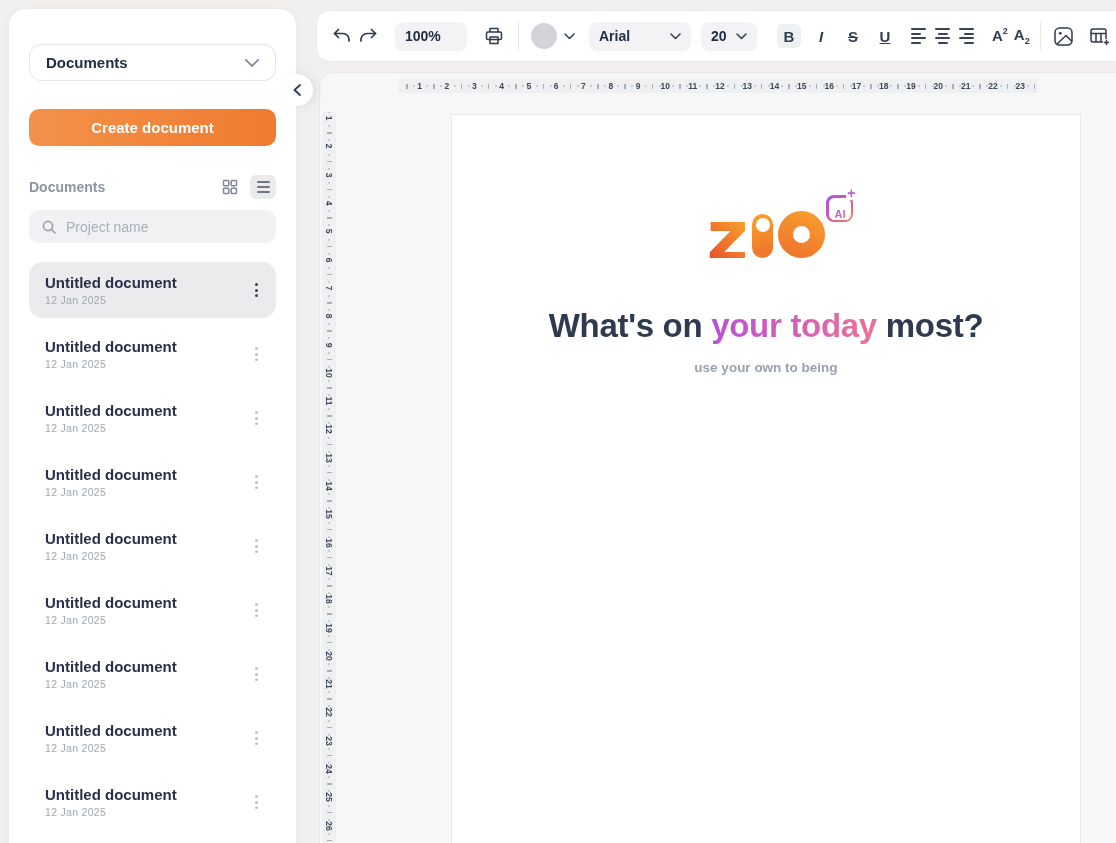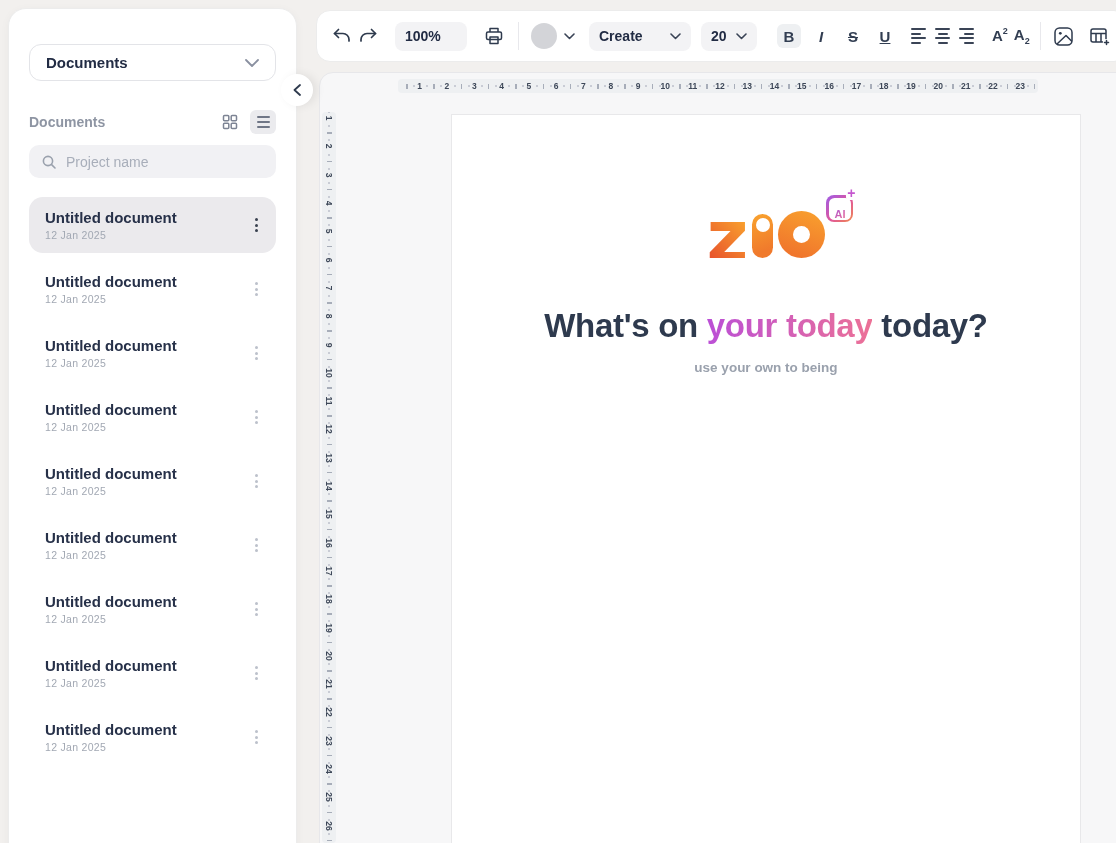--- a/index.html
+++ b/index.html
@@ -198,20 +198,21 @@
 </head>
 <body>
 
 <div class="sidebar">
   <div class="ws-pill">
     <span class="lbl">Documents</span>
     <svg width="14" height="8" viewBox="0 0 14 8">
         <path d="M1 1 L7 7 L13 1" fill="none" stroke="#8a90a0" stroke-width="1.8" stroke-linecap="round" stroke-linejoin="round"></path>
       </svg>
   </div>
+  <button class="create-btn">Create document</button>
   <div class="section-row">
     <span class="lbl">Documents</span>
     <div class="view-toggles">
       <div class="toggle-btn">
         <svg width="16" height="16" viewBox="0 0 16 16" fill="none" stroke="#7d8494" stroke-width="1.5">
             <rect x="1.5" y="1.5" width="5.3" height="5.3" rx="1"></rect>
             <rect x="9.2" y="1.5" width="5.3" height="5.3" rx="1"></rect>
             <rect x="1.5" y="9.2" width="5.3" height="5.3" rx="1"></rect>
             <rect x="9.2" y="9.2" width="5.3" height="5.3" rx="1"></rect>
           </svg>
@@ -367,21 +368,21 @@
       </svg>
   </div>
   <div class="tb-divider" style="margin-left:13px;"></div>
   <div class="color-tool" style="margin-left:12px;">
     <span class="color-swatch"></span>
     <svg width="11" height="7" viewBox="0 0 11 7">
         <path d="M1 1 L5.5 5.5 L10 1" fill="none" stroke="#3a4456" stroke-width="1.6" stroke-linecap="round" stroke-linejoin="round"></path>
       </svg>
   </div>
   <div class="tb-pill" style="width:102px;margin-left:14px;">
-    <span class="val">Create</span>
+    <span class="val">Arial</span>
     <svg width="11" height="7" viewBox="0 0 11 7">
         <path d="M1 1 L5.5 5.5 L10 1" fill="none" stroke="#3a4456" stroke-width="1.6" stroke-linecap="round" stroke-linejoin="round"></path>
       </svg>
   </div>
   <div class="tb-pill" style="width:56px;margin-left:10px;">
     <span class="val">20</span>
     <svg width="11" height="7" viewBox="0 0 11 7">
         <path d="M1 1 L5.5 5.5 L10 1" fill="none" stroke="#3a4456" stroke-width="1.6" stroke-linecap="round" stroke-linejoin="round"></path>
       </svg>
   </div>
@@ -643,18 +644,18 @@
     <span class="logo-i"></span>
     <span class="logo-o"></span>
     <span class="ai-badge">
       <span class="inner">
           <span class="ai-txt">AI</span>
         </span>
       <span class="plus">+</span>
     </span>
   </div>
   <div class="greeting">
-    <div><span>What's on </span><span class="hl-gradient">your today</span><span> today?</span></div>
+    <div><span>What's on </span><span class="hl-gradient">your today</span><span> most?</span></div>
   </div>
   <div class="subtitle">
     <div>use your own to being</div>
   </div>
 </div>
 
 </body></html>

